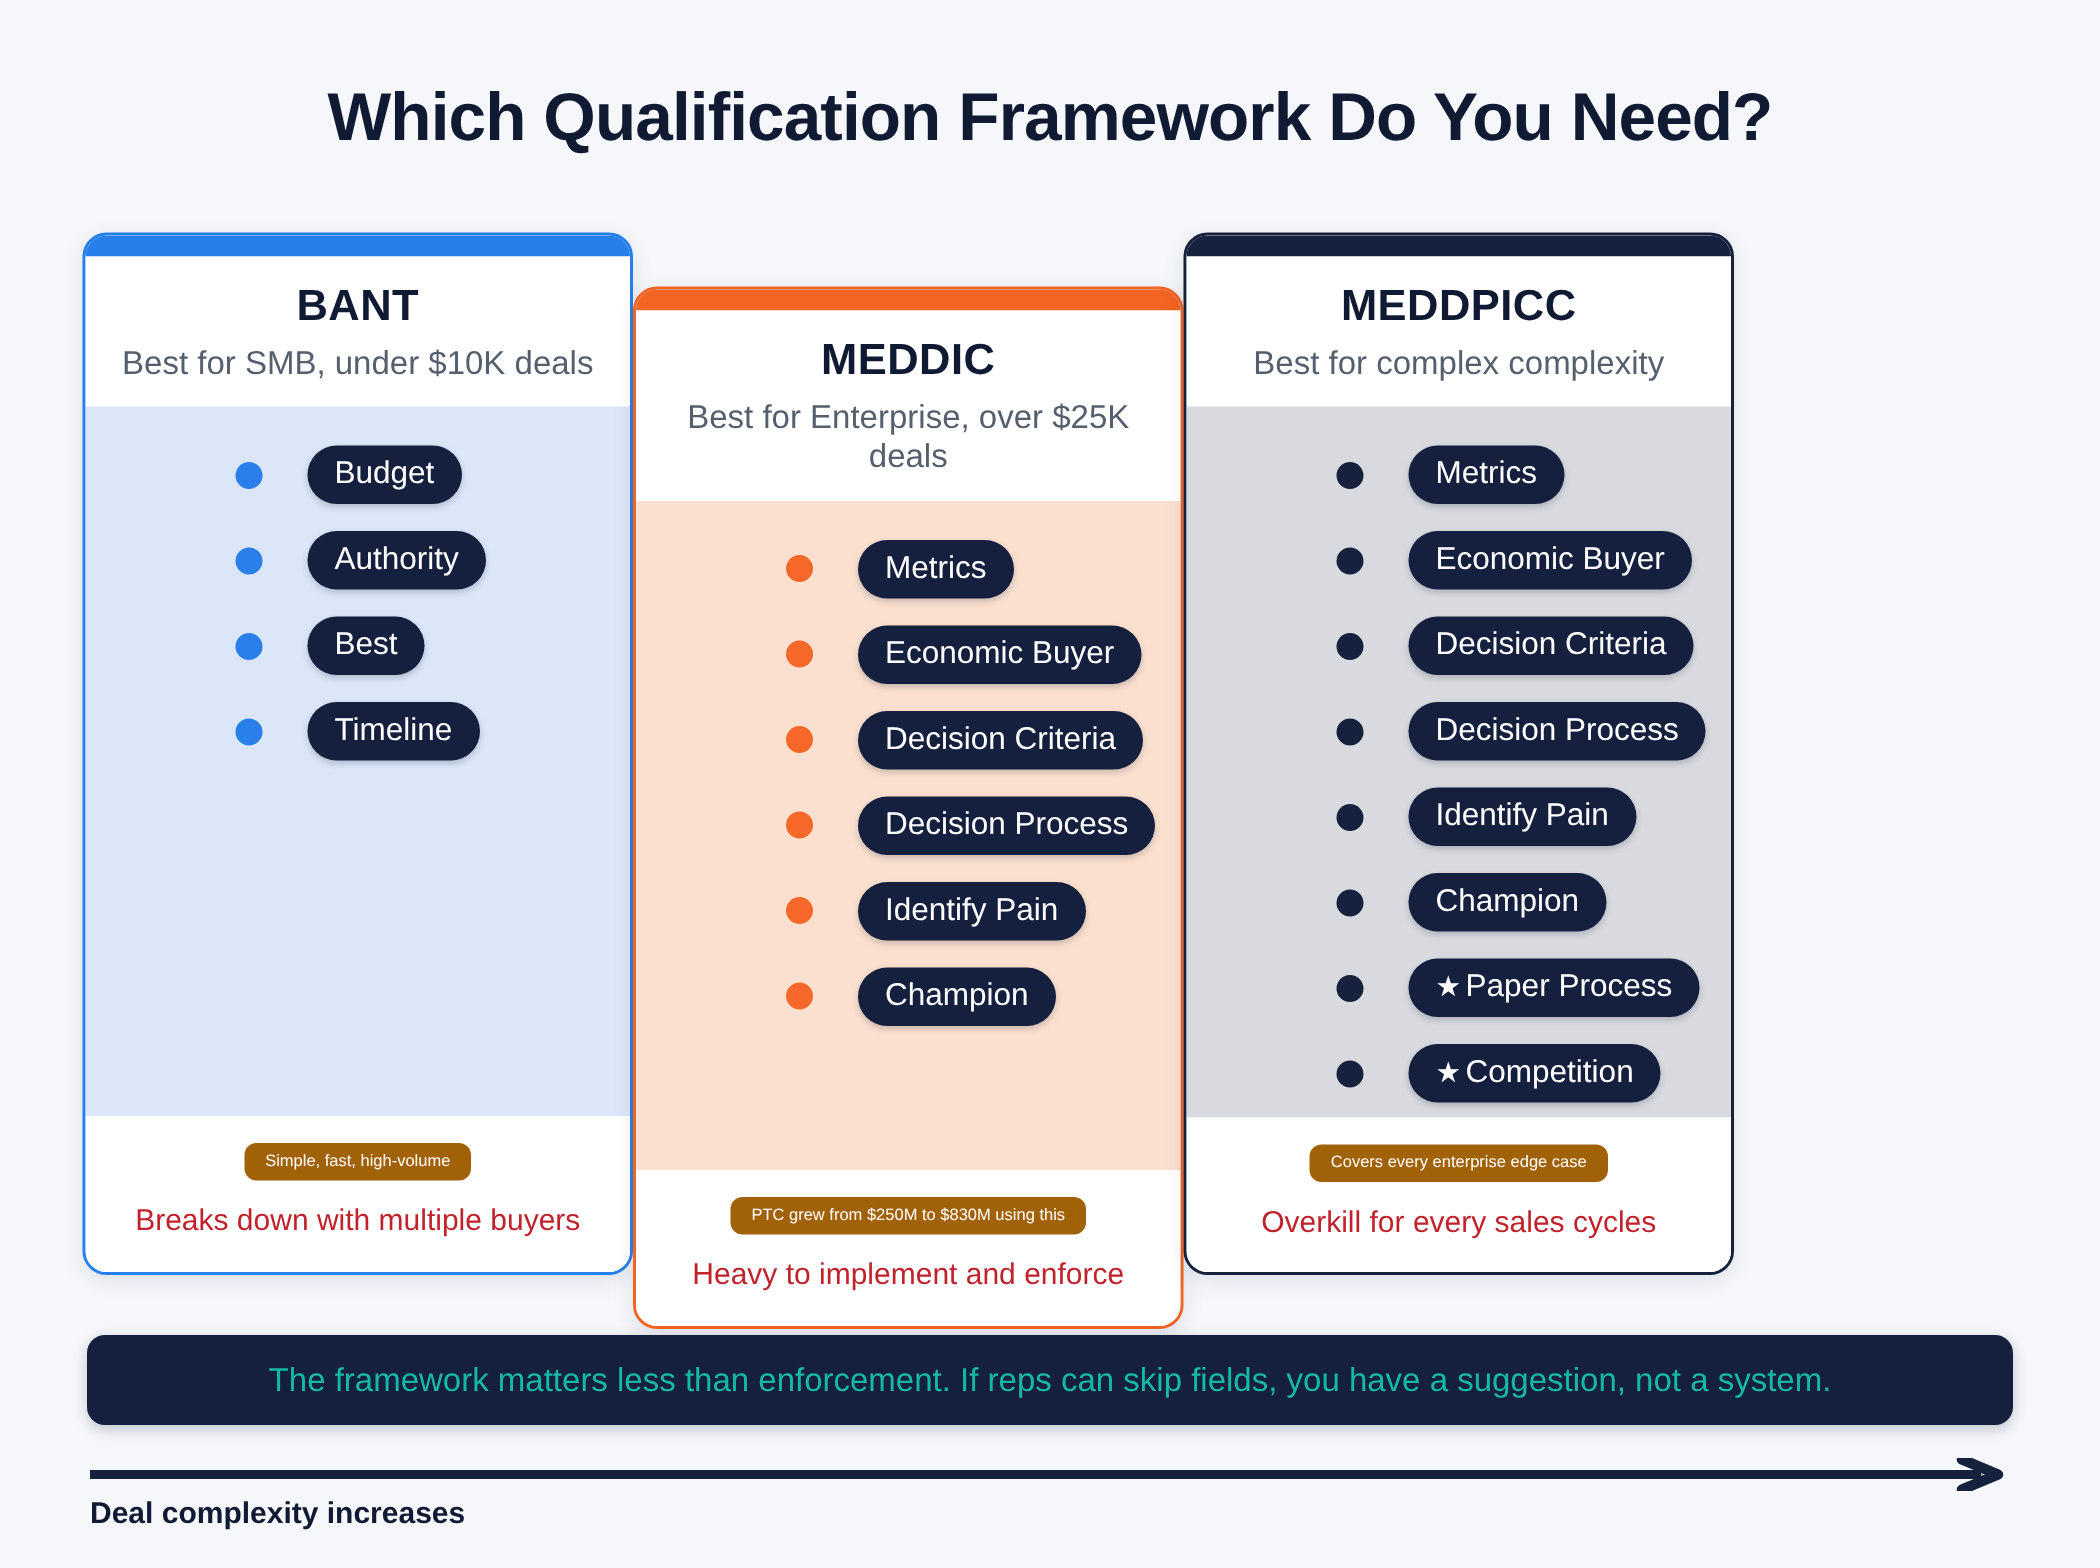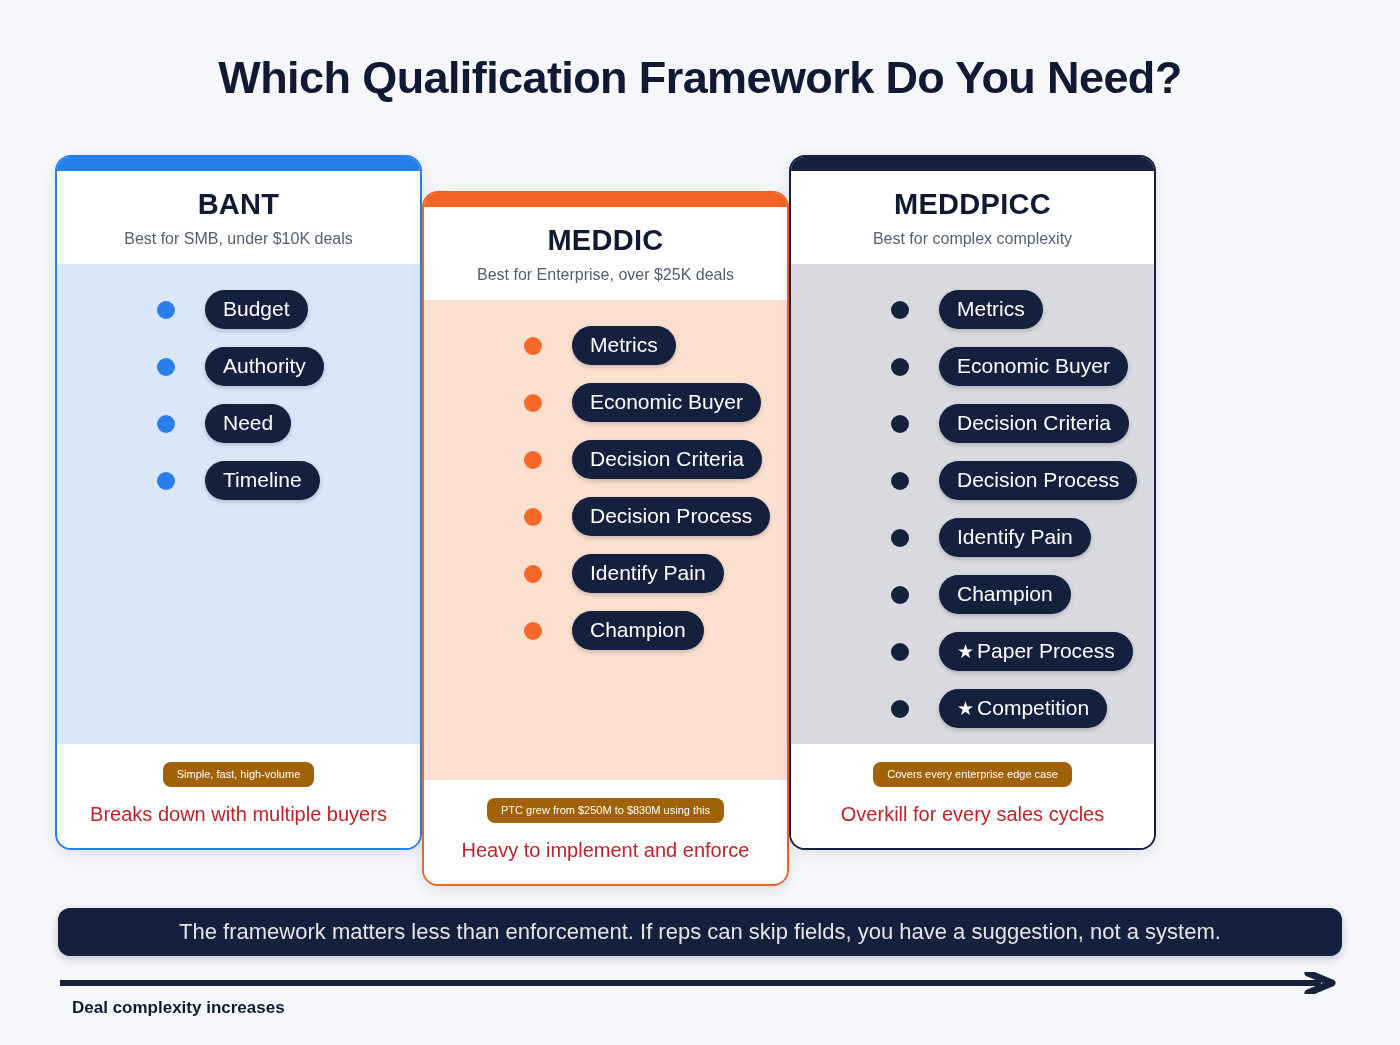--- a/index.html
+++ b/index.html
@@ -67,21 +67,21 @@
   .card .head .name {
     font-size: 29px;
     font-weight: bold;
     color: #111a33;
     letter-spacing: 0.3px;
     line-height: 1.1;
   }
 
   .card .head .sub {
     margin-top: 8px;
-    font-size: 16px;
+    font-size: 22px;
     color: #555f6e;
     line-height: 1.2;
   }
 
   .card .body {
     flex: 1 1 auto;
     padding: 26px 0 10px 0;
   }
 
   .items {
@@ -144,47 +144,46 @@
     font-size: 20px;
     white-space: nowrap;
   }
 
   
   .banner {
     position: absolute;
     left: 58px;
     top: 890px;
     width: 1284px;
-    height: 48px;
+    height: 60px;
     background: #15203f;
     border-radius: 12px;
-    color: #e5e5e5;
+    color: #14b8a6;
     display: flex;
     align-items: center;
     justify-content: center;
     font-size: 22px;
     box-shadow: 0 3px 9px rgba(20,30,60,0.22);
-    margin-top: 18px;
   }
 
   
   .arrow-wrap {
     position: absolute;
     left: 60px;
     top: 972px;
     width: 1280px;
     height: 22px;
   }
   .arrow-wrap svg { display: block; }
 
   .axis-label {
     position: absolute;
-    left: 72px;
+    left: 60px;
     top: 998px;
-    font-size: 17px;
+    font-size: 20px;
     font-weight: bold;
     color: #111a33;
   }
 </style>
 </head>
 <body>
 
 <div class="page">
 
   <h1 class="page-title">Which Qualification Framework Do You Need?</h1>
@@ -201,21 +200,21 @@
             <li class="item">
               <span class="dot" style="background: rgb(42, 127, 234);"></span>
               <span class="pill"><span>Budget</span></span>
             </li>
             <li class="item">
               <span class="dot" style="background: rgb(42, 127, 234);"></span>
               <span class="pill"><span>Authority</span></span>
             </li>
             <li class="item">
               <span class="dot" style="background: rgb(42, 127, 234);"></span>
-              <span class="pill"><span>Need</span></span>
+              <span class="pill"><span>Best</span></span>
             </li>
             <li class="item">
               <span class="dot" style="background: rgb(42, 127, 234);"></span>
               <span class="pill"><span>Timeline</span></span>
             </li>
           </ul>
         </div>
         <div class="foot">
           <div><span class="chip-pro">Simple, fast, high-volume</span></div>
           <div class="con">Breaks down with multiple buyers</div>

